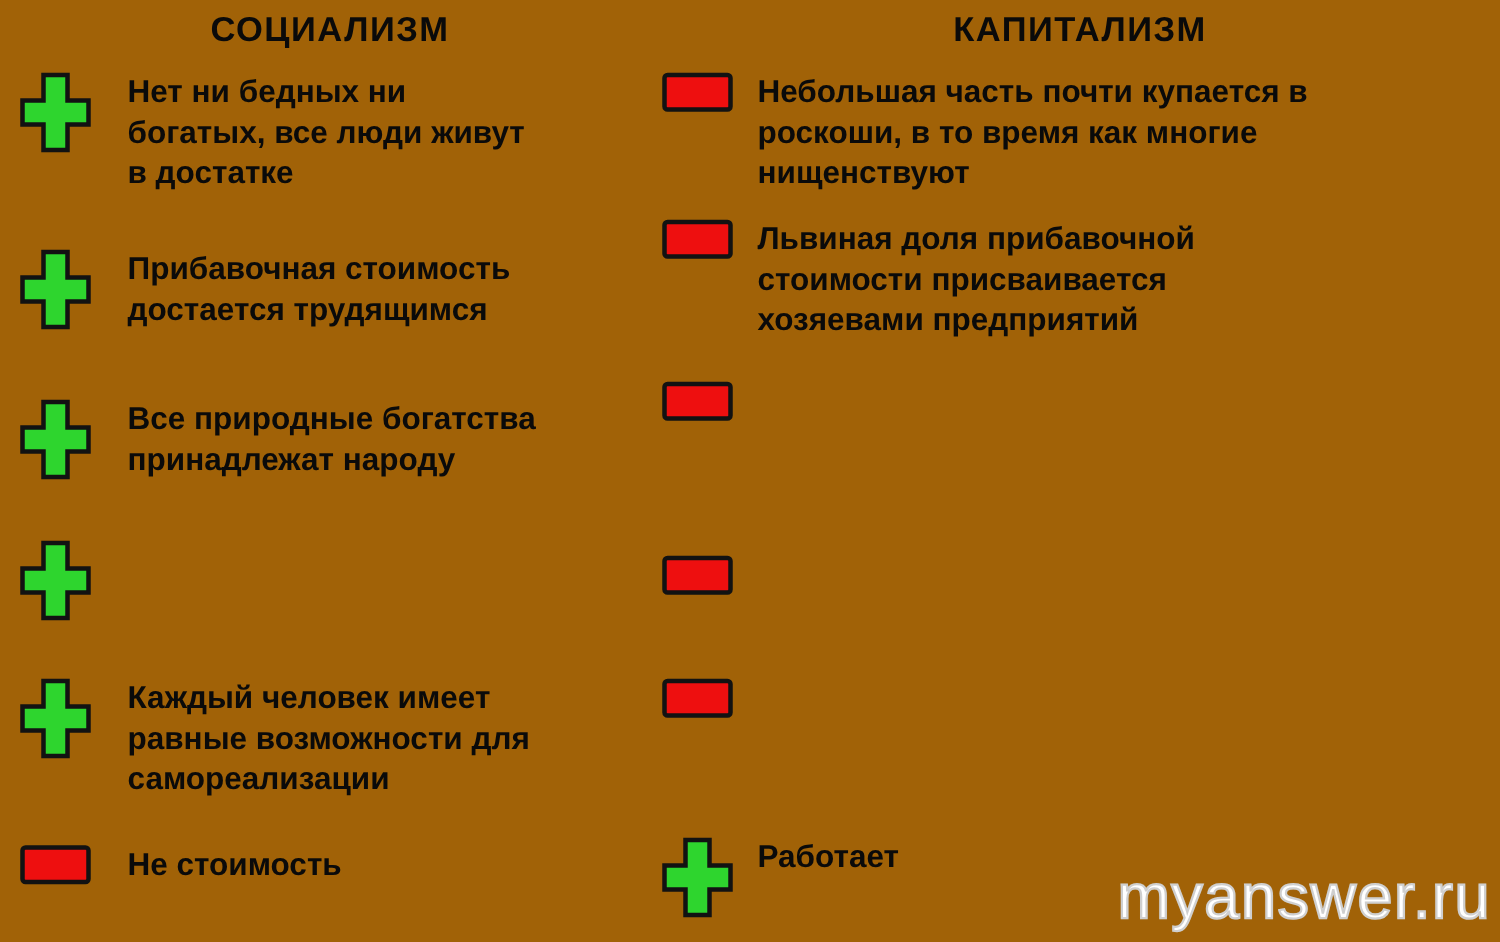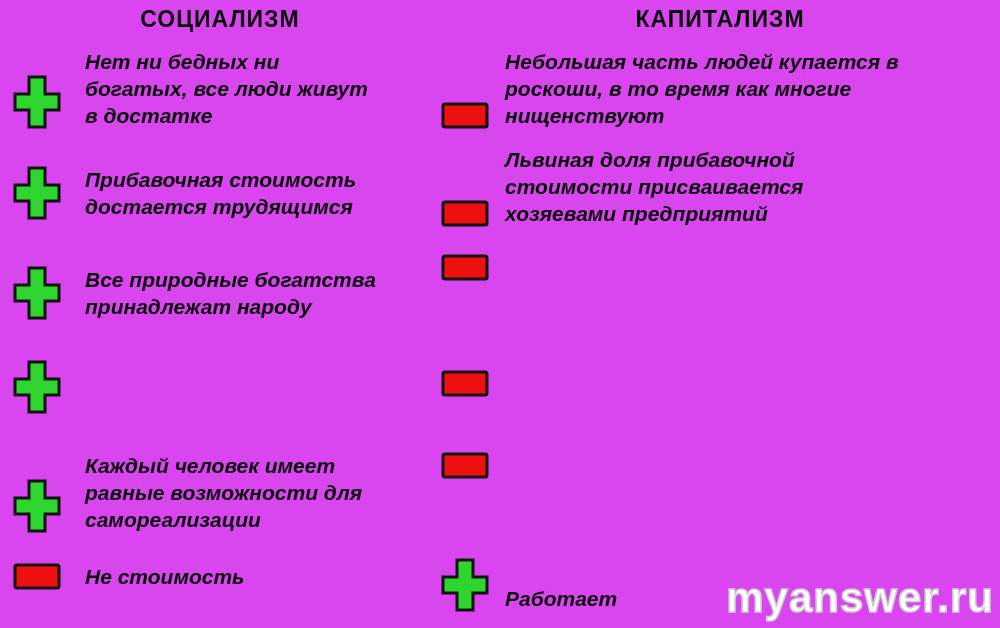--- a/index.html
+++ b/index.html
@@ -1,40 +1,39 @@
 <!DOCTYPE html>
 <html style="--plus_green: #2ed52e; --minus_red: #ee0f0f; --icon_border: #121212; --text_black: #0a0a0a; --watermark_gray: #cfcfcf;"><head>
 <meta charset="utf-8">
 <style>
   html, body { margin: 0; padding: 0; background: #ffffff; }
   #stage {
     position: relative;
     width: 1000px;
     height: 628px;
-    background: #d946ef;
+    background: #a16207;
     overflow: hidden;
     font-family: "Liberation Sans", "DejaVu Sans", sans-serif;
   }
   .col-title {
     position: absolute;
     top: 6px;
     text-align: center;
     font-size: 23px;
     font-weight: bold;
     letter-spacing: 1px;
     color: var(--text_black);
   }
   #title-left  { left: 20px;  width: 400px; }
   #title-right { left: 520px; width: 400px; }
 
   .item {
     position: absolute;
     display: flex;
-    align-items: flex-end;
-    font-style: italic;
+    align-items: flex-start;
   }
   .col-left  .item-pos { left: 12px;  width: 420px; }
   .col-right .item-pos { left: 440px; width: 555px; }
 
   .icon {
     flex: 0 0 auto;
     width: 50px;
     display: flex;
     justify-content: center;
     align-items: center;
@@ -52,21 +51,21 @@
     line-height: 27px;
     font-weight: bold;
     color: var(--text_black);
   }
 
   #watermark {
     position: absolute;
     right: 6px;
     bottom: 6px;
     font-size: 42px;
-    font-weight: bold;
+    font-weight: normal;
     letter-spacing: 1px;
     color: #ffffff;
     -webkit-text-stroke: 1.5px var(--watermark_gray);
     text-shadow: 0 0 1px var(--watermark_gray);
   }
 </style>
 </head>
 <body>
 
 <div id="stage">
@@ -137,21 +136,21 @@
   </div>
 
   <div class="col-right">
     <div class="item item-pos" style="top:48px">
       <span class="icon" data-icon="minus">
 
         <svg class="glyph-minus" width="48" height="27" viewBox="0 0 48 27">
             <rect x="2" y="2" width="44" height="23" rx="2" fill="var(--minus_red)" stroke="var(--icon_border)" stroke-width="3"></rect>
           </svg>
       </span>
-      <div class="item-text">Небольшая часть людей купается в
+      <div class="item-text">Небольшая часть почти купается в
 роскоши, в то время как многие
 нищенствуют</div>
     </div>
     <div class="item item-pos" style="top:146px">
       <span class="icon" data-icon="minus">
 
         <svg class="glyph-minus" width="48" height="27" viewBox="0 0 48 27">
             <rect x="2" y="2" width="44" height="23" rx="2" fill="var(--minus_red)" stroke="var(--icon_border)" stroke-width="3"></rect>
           </svg>
       </span>

